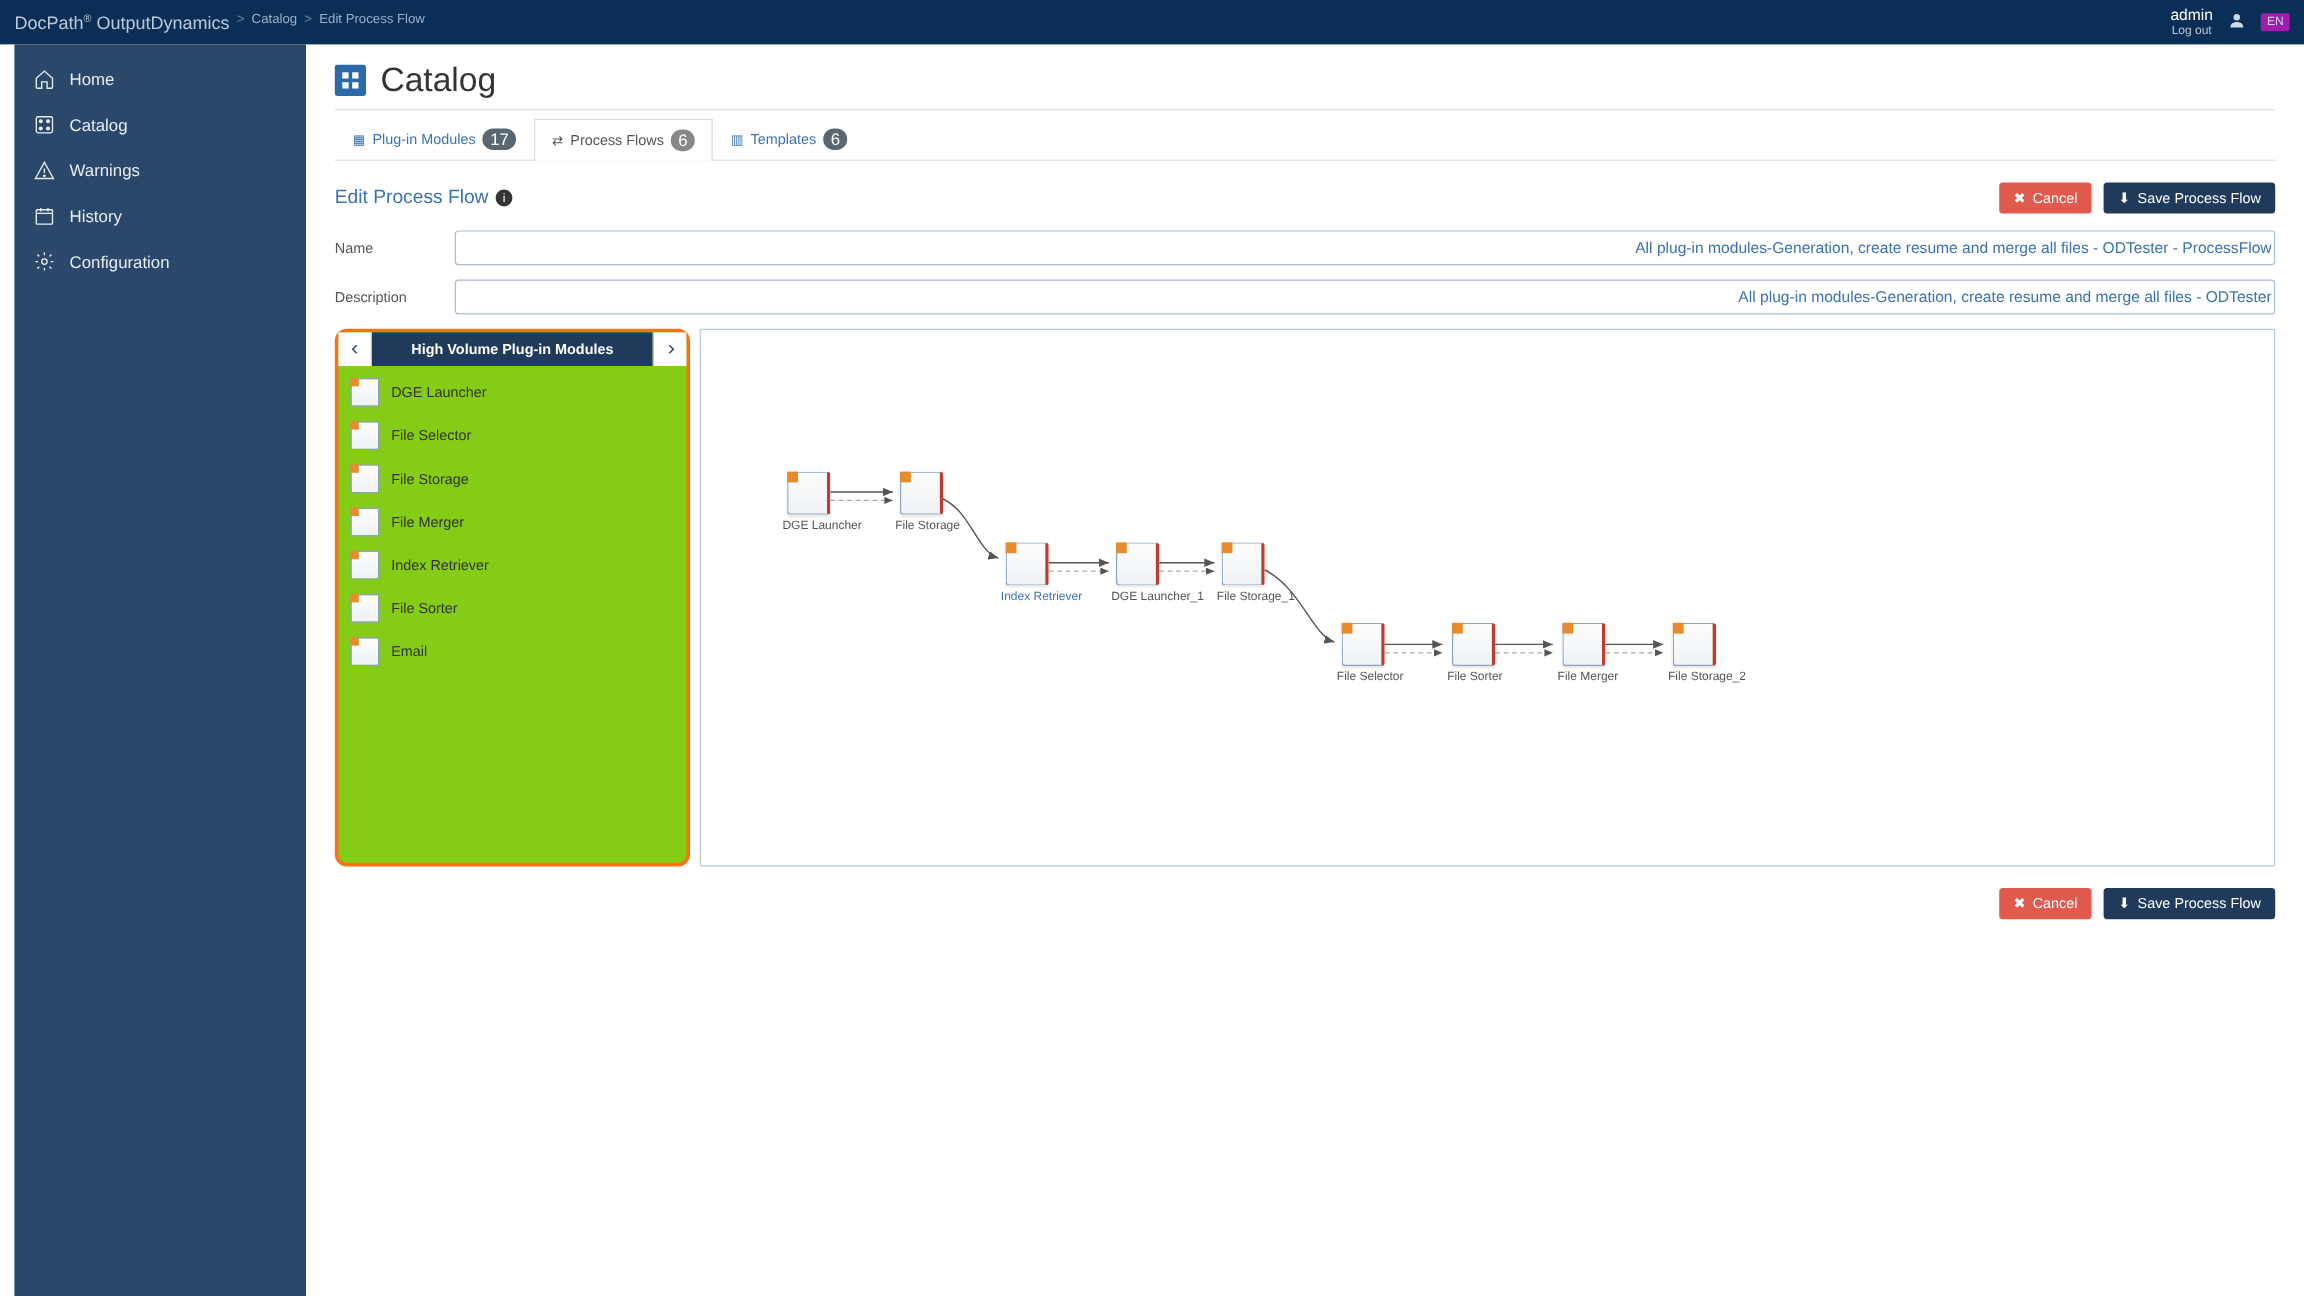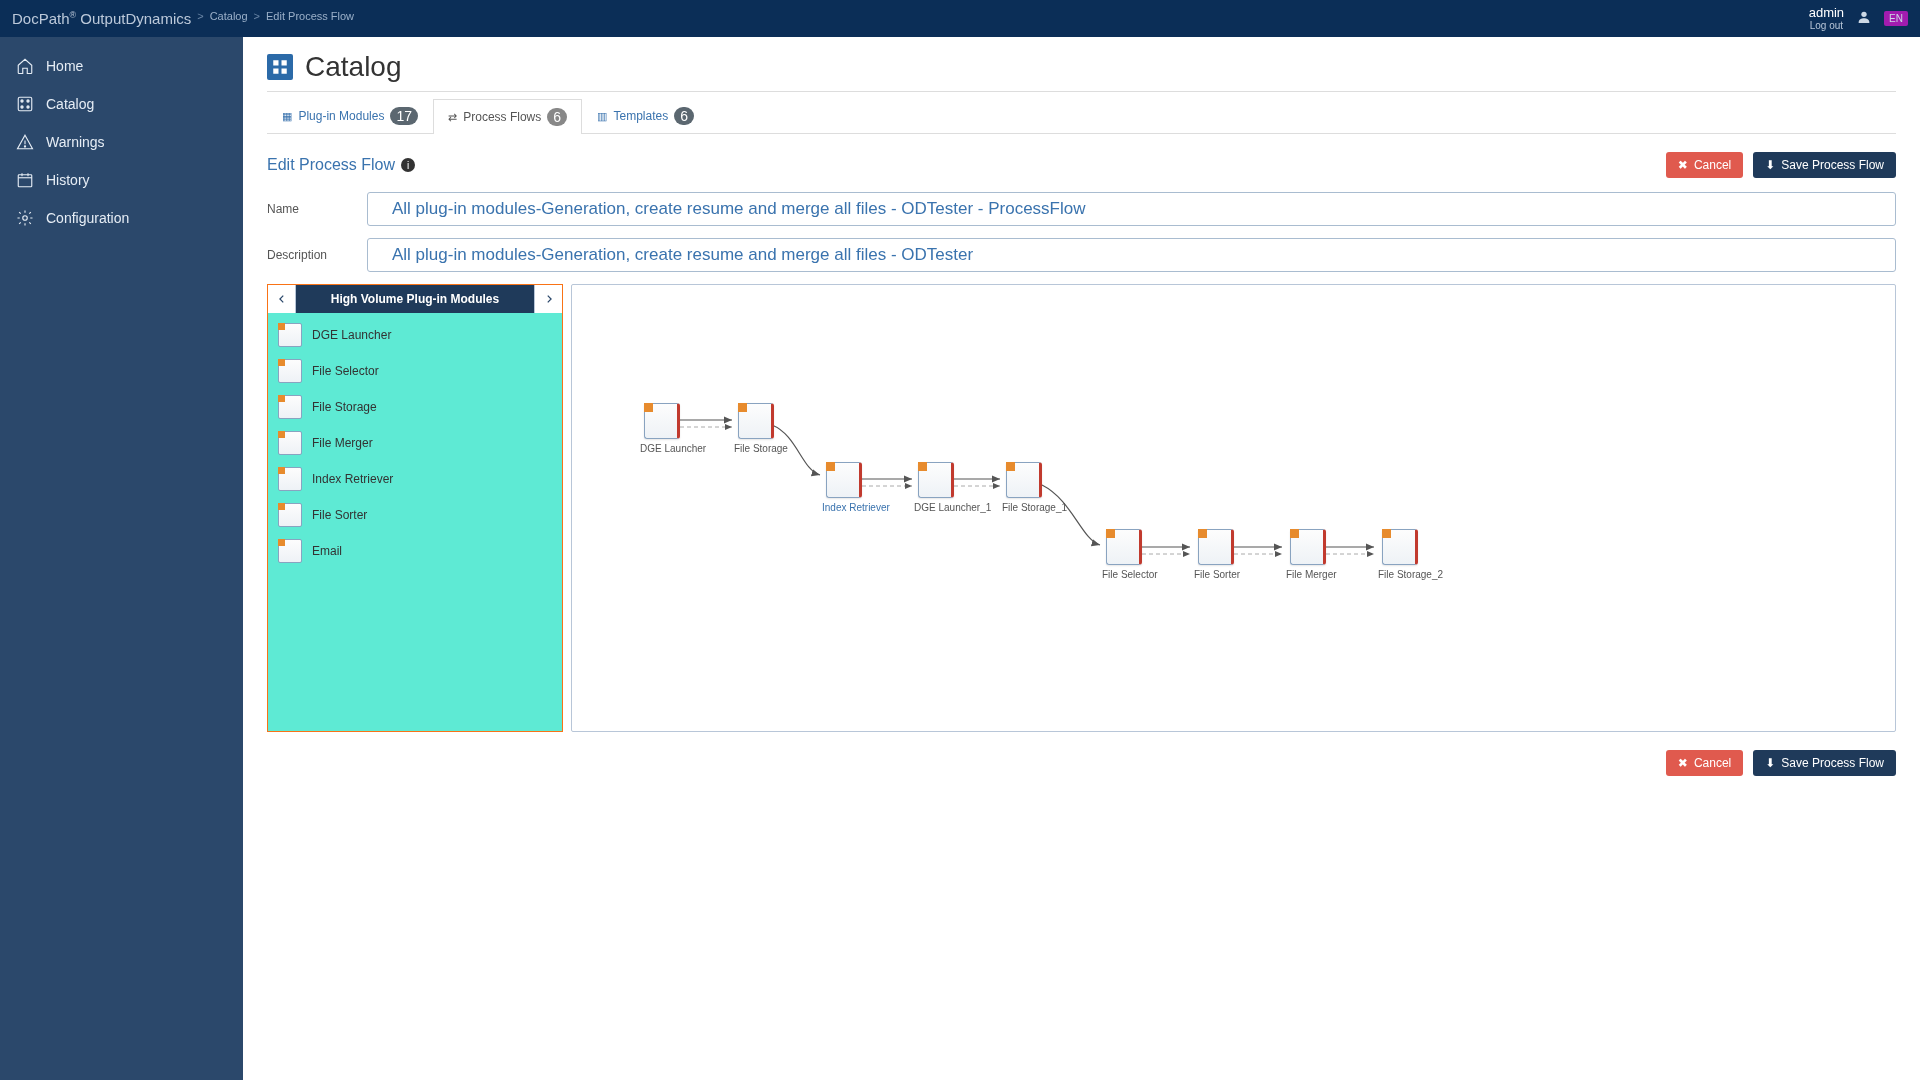--- a/index.html
+++ b/index.html
@@ -13,21 +13,21 @@
 .crumbs { font-size: 11px; color: #9bb0c9; display: flex; gap: 6px; align-items: center; }
 .crumbs a { color: #9bb0c9; text-decoration: none; }
 .crumbs .sep { color: #6a86a6; }
 .header-right { display: flex; align-items: center; gap: 12px; }
 .user-block { text-align: center; line-height: 1.1; }
 .user-name { font-size: 13px; color: #fff; }
 .user-logout { font-size: 10px; color: #b8c6d8; cursor: pointer; }
 .lang-badge { background: #a21caf; color: #cdd9e6; font-size: 10px; padding: 2px 5px; border-radius: 2px; }
 
 
-.layout { display: flex; height: calc(100% - 37px); }
+.layout { display: flex; height: calc(100% - 37px); margin-left: 12px; }
 .sidebar { width: 243px; background: #2b486b; color: #e6edf5; padding-top: 10px; }
 .sidebar-item { display: flex; align-items: center; gap: 12px; padding: 10px 16px; cursor: pointer; font-size: 14px; color: #e6edf5; }
 .sidebar-item .icon { width: 18px; height: 18px; display: inline-flex; align-items: center; justify-content: center; }
 .sidebar-item svg { stroke: #e6edf5; fill: none; }
 
 .main { flex: 1; padding: 14px 24px; overflow: auto; }
 
 
 .page-title-row { display: flex; align-items: center; gap: 12px; border-bottom: 1px solid #ddd; padding-bottom: 8px; margin-bottom: 6px; }
 .page-title-row h1 { font-size: 28px; font-weight: 400; color: #333; }
@@ -46,25 +46,25 @@
 .section-title { font-size: 16px; color: #3a73ae; display: flex; align-items: center; gap: 6px; }
 .info-dot { width: 14px; height: 14px; border-radius: 50%; background: #333; color: #fff; font-size: 10px; display: inline-flex; align-items: center; justify-content: center; }
 .btn-row { display: flex; gap: 10px; }
 .btn { padding: 6px 12px; border-radius: 3px; border: none; font-size: 12px; cursor: pointer; display: inline-flex; align-items: center; gap: 6px; color: #fff; }
 .btn-cancel { background: #e05a4e; }
 .btn-save { background: #1f3a5a; }
 
 
 .form-row { display: flex; align-items: center; margin-bottom: 12px; gap: 20px; }
 .form-row label { width: 80px; font-size: 12px; color: #555; }
-.form-row input { flex: 1; padding: 6px 24px; border: 1px solid #a9bcd0; border-radius: 3px; font-size: 17px; color: #3a73ae; background: #fff; }
+.form-row input { flex: 1; padding: 6px 2px; border: 1px solid #a9bcd0; border-radius: 3px; font-size: 13px; color: #3a73ae; background: #fff; text-align: right; }
 
 
 .editor-wrap { display: flex; gap: 8px; margin-bottom: 18px; }
-.palette { width: 296px; border: 1px solid #f97316; border-radius: 0; background: #5eead4; }
+.palette { width: 296px; border: 3px solid #f97316; border-radius: 10px; background: #84cc16; }
 .palette-header { display: flex; align-items: stretch; height: 28px; }
 .palette-nav { width: 28px; background: #fff; border-right: 1px solid #b8c6d8; display: flex; align-items: center; justify-content: center; cursor: pointer; color: #2b486b; }
 .palette-nav:last-child { border-right: none; border-left: 1px solid #b8c6d8; }
 .palette-title { flex: 1; background: #1f3a5a; color: #fff; font-size: 12px; display: flex; align-items: center; justify-content: center; font-weight: 600; }
 .palette-list { padding: 4px 0; }
 .palette-item { display: flex; align-items: center; gap: 10px; padding: 6px 10px; font-size: 12px; color: #333; cursor: grab; }
 .palette-item .pi-icon { width: 24px; height: 24px; border: 1px solid #89a3c0; border-radius: 2px; background: linear-gradient(#fdfdfd,#eef2f6); position: relative; }
 .palette-item .pi-icon::before { content:""; position:absolute; top:-1px; left:-1px; width:7px; height:7px; background:#e78b2d; }
 
 .canvas { flex: 1; border: 1px solid #b8c6d8; border-radius: 2px; min-height: 448px; background: #fff; position: relative; }

